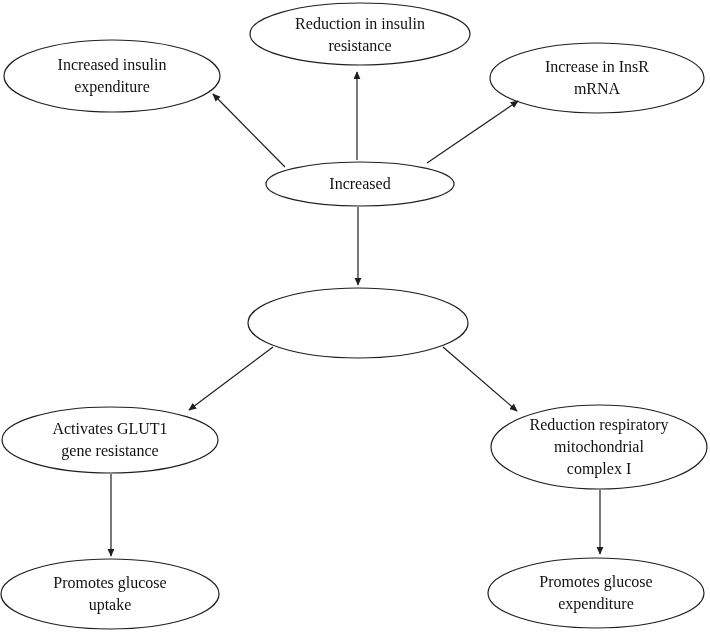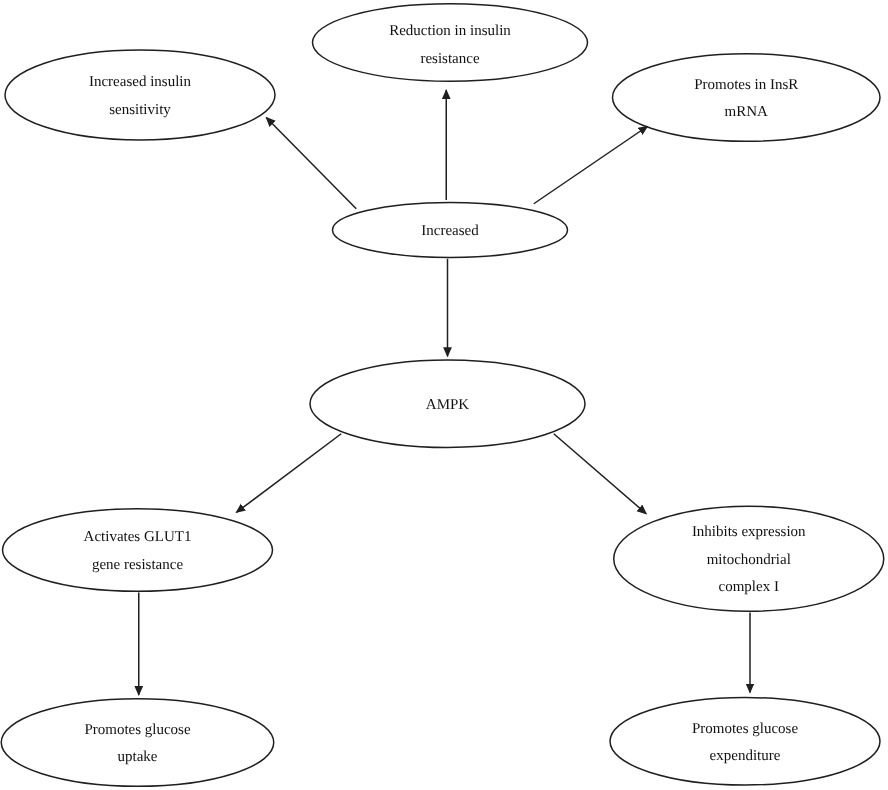--- a/index.html
+++ b/index.html
@@ -22,21 +22,21 @@
     width: 710px;
     height: 632px;
   }
   .node-label {
     position: absolute;
     display: flex;
     align-items: center;
     justify-content: center;
     text-align: center;
     white-space: pre-line;
-    font-size: 12px;
+    font-size: 16px;
     line-height: 22px;
     color: #111111;
     font-family: Liberation Serif, serif;
   }
 </style>
 </head>
 <body>
 
 <div class="canvas">
 
@@ -64,33 +64,32 @@
     <line x1="273" y1="347" x2="189" y2="410" stroke="#1f1f1f" stroke-width="1.2" marker-end="url(#arrow)"></line>
     <line x1="443" y1="347" x2="517" y2="411" stroke="#1f1f1f" stroke-width="1.2" marker-end="url(#arrow)"></line>
     <line x1="111" y1="474" x2="111" y2="556" stroke="#1f1f1f" stroke-width="1.2" marker-end="url(#arrow)"></line>
     <line x1="600" y1="490" x2="600" y2="554" stroke="#1f1f1f" stroke-width="1.2" marker-end="url(#arrow)"></line>
   </svg>
 
   <div class="node-label" style="left:250px; top:5px; width:220px; height:60px;">Reduction in insulin
 resistance</div>
 
   <div class="node-label" style="left:4px; top:41px; width:216px; height:70px;">Increased insulin
-sensitivity</div>
+expenditure</div>
 
-  <div class="node-label" style="left:489px; top:44px; width:216px; height:68px;">Promotes in InsR
+  <div class="node-label" style="left:489px; top:44px; width:216px; height:68px;">Increase in InsR
 mRNA</div>
 
   <div class="node-label" style="left:266px; top:162px; width:188px; height:44px;">Increased</div>
 
-  <div class="node-label" style="left:248px; top:288px; width:220px; height:70px;">AMPK</div>
 
   <div class="node-label" style="left:2px; top:408px; width:216px; height:64px;">Activates GLUT1
 gene resistance</div>
 
-  <div class="node-label" style="left:491px; top:406px; width:216px; height:82px;">Inhibits expression
+  <div class="node-label" style="left:491px; top:406px; width:216px; height:82px;">Reduction respiratory
 mitochondrial
 complex I</div>
 
   <div class="node-label" style="left:1px; top:560px; width:218px; height:68px;">Promotes glucose
 uptake</div>
 
   <div class="node-label" style="left:488px; top:559px; width:216px; height:68px;">Promotes glucose
 expenditure</div>
 
 </div>

